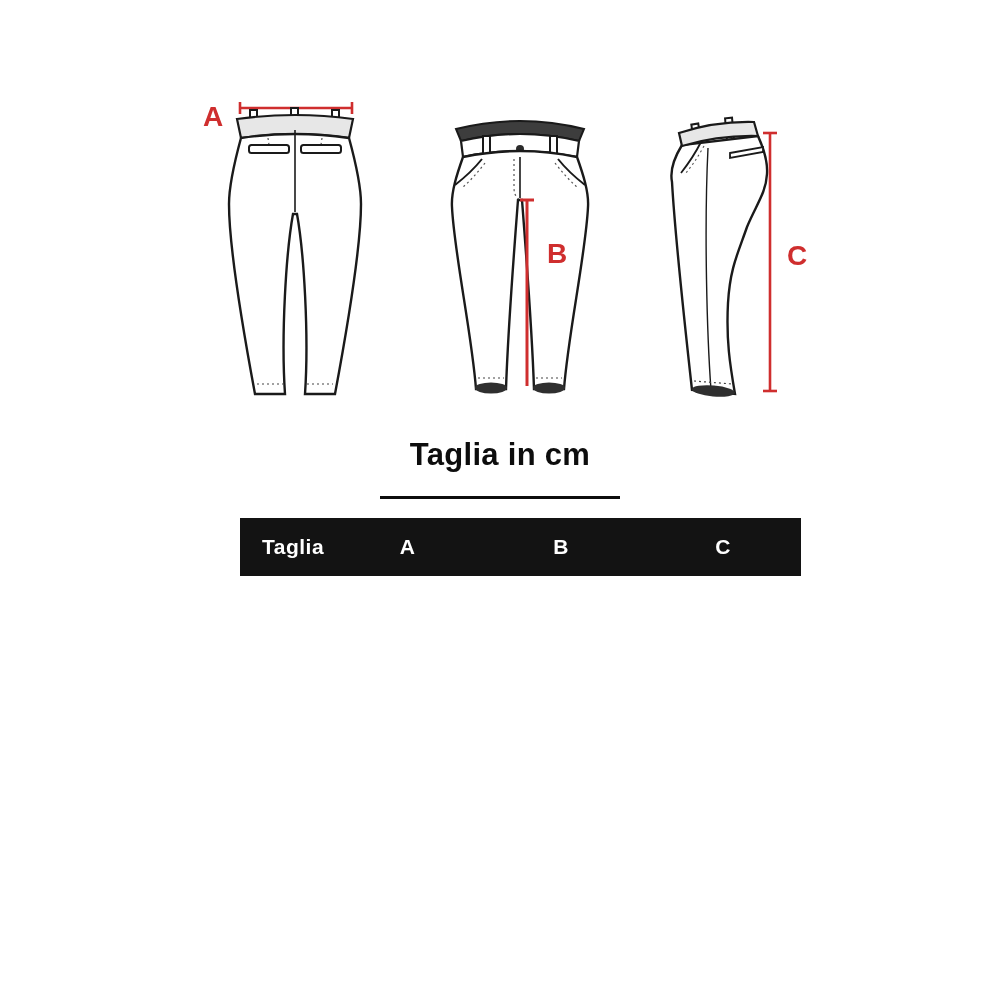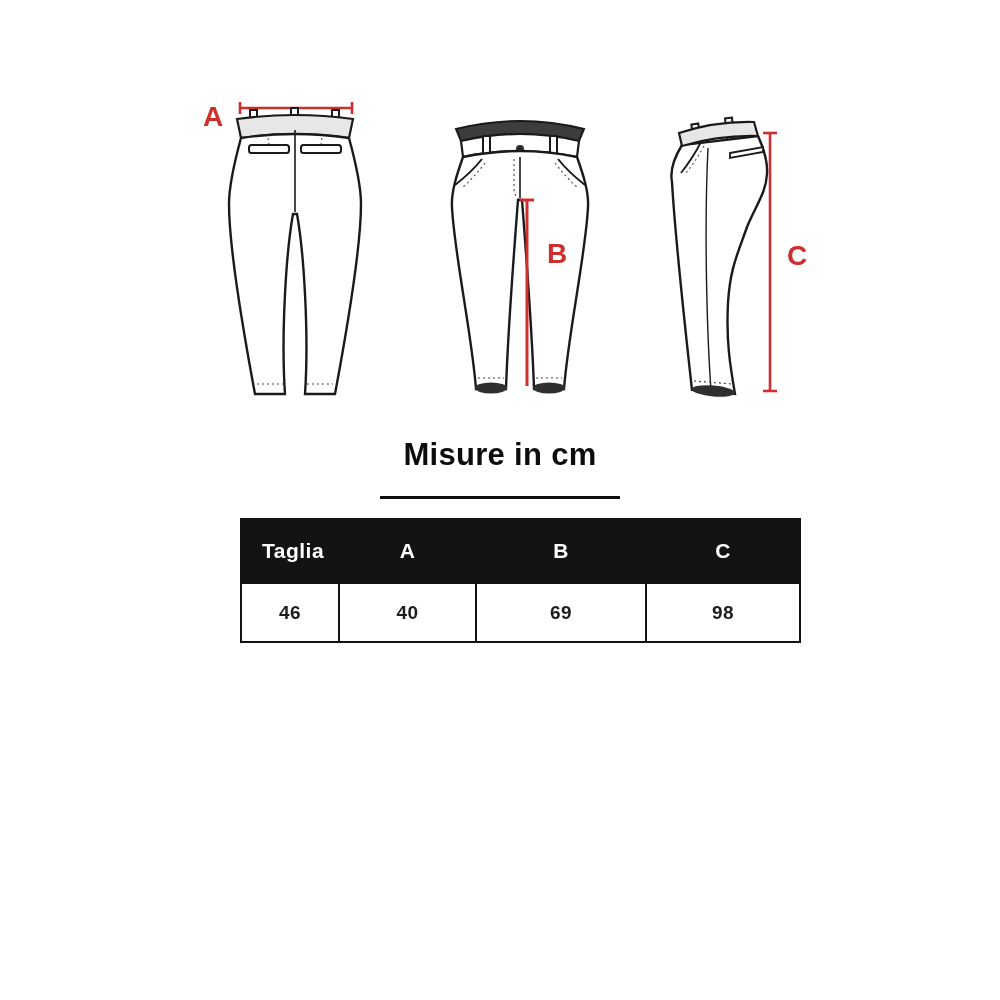--- a/index.html
+++ b/index.html
@@ -34,21 +34,21 @@
     position:absolute;left:380px;top:496px;width:240px;height:3px;background:#0d0d0d;
   }
 
   table.size-table{
     position:absolute;left:240px;top:518px;width:559px;
     border-collapse:collapse;table-layout:fixed;
   }
   .size-table th,.size-table td{border:2px solid var(--ink);}
   .size-table thead th{
     background:var(--ink);color:#ffffff;border-color:var(--ink);
-    height:64px;font-size:21px;font-weight:bold;text-align:center;letter-spacing:.5px;
+    height:56px;font-size:21px;font-weight:bold;text-align:center;letter-spacing:.5px;
   }
   .size-table thead th.first{text-align:left;padding-left:20px;}
   .size-table td{
     height:59px;text-align:center;vertical-align:middle;
     font-size:19px;font-weight:bold;color:#1d1d1d;background:#fff;letter-spacing:.5px;
   }
 </style>
 </head>
 <body>
 
@@ -164,41 +164,35 @@
         <line x1="104" y1="23" x2="104" y2="281"></line>
         <line x1="97" y1="281" x2="111" y2="281"></line>
       </g>
     </svg>
   </div>
 
   <div class="measure-label lbl-a">A</div>
   <div class="measure-label lbl-b">B</div>
   <div class="measure-label lbl-c">C</div>
 
-  <div class="size-title">Misure in cm</div>
+  <div class="size-title">Taglia in cm</div>
   <div class="title-underline"></div>
 
   <table class="size-table">
     <colgroup>
       <col style="width:98px">
         <col style="width:137px">
         <col style="width:170px">
         <col style="width:154px">
     </colgroup>
     <thead>
       <tr>
         <th class="first">Taglia</th>
         <th>A</th>
         <th>B</th>
         <th>C</th>
       </tr>
     </thead>
     <tbody>
-      <tr>
-        <td>46</td>
-        <td>40</td>
-        <td>69</td>
-        <td>98</td>
-      </tr>
     </tbody>
   </table>
 
 </div>
 
 </body></html>

